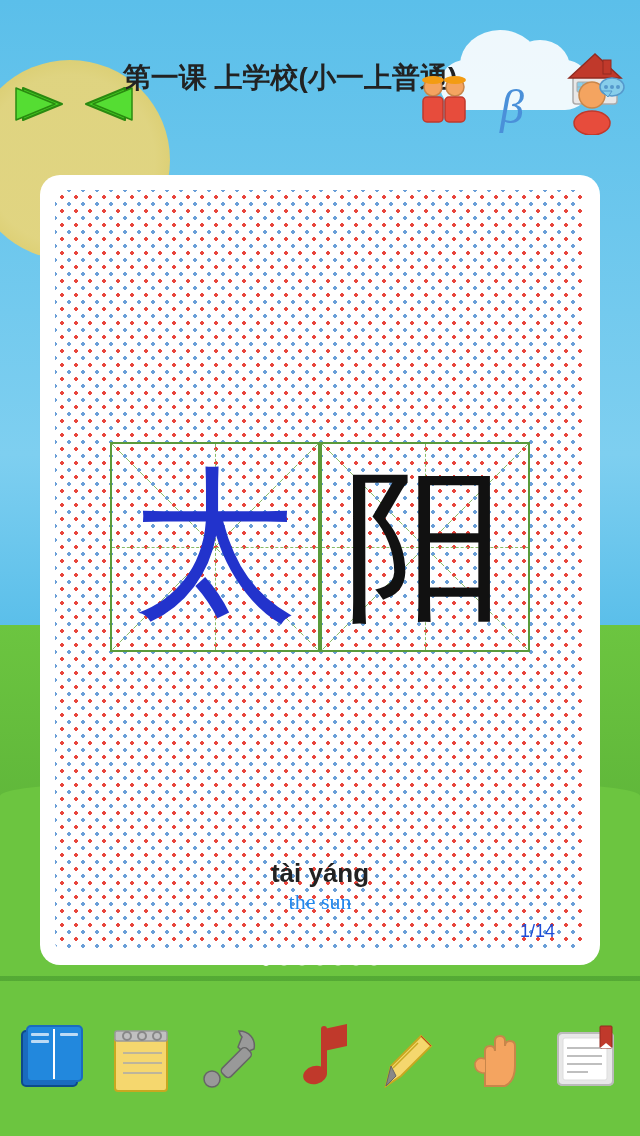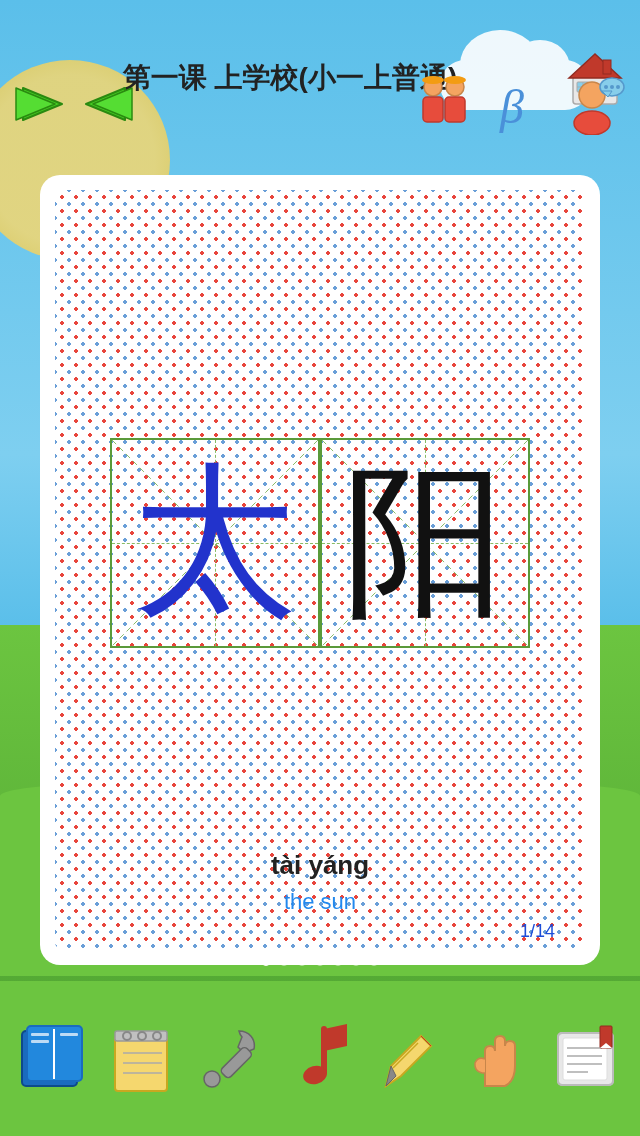--- a/index.html
+++ b/index.html
@@ -256,26 +256,26 @@
     
     .card-bottom {
       padding-bottom: 20px;
       text-align: center;
     }
 
     .pinyin {
       font-size: 26px;
       font-weight: bold;
       color: #222;
-      margin-bottom: 8px;
     }
 
     .translation {
       font-size: 22px;
       color: #2288ee;
+      font-family: Liberation Serif, serif;
     }
 
     .card-number {
       font-size: 18px;
       color: #1d4ed8;
       text-align: right;
       padding-right: 20px;
       padding-bottom: 5px;
     }
 

